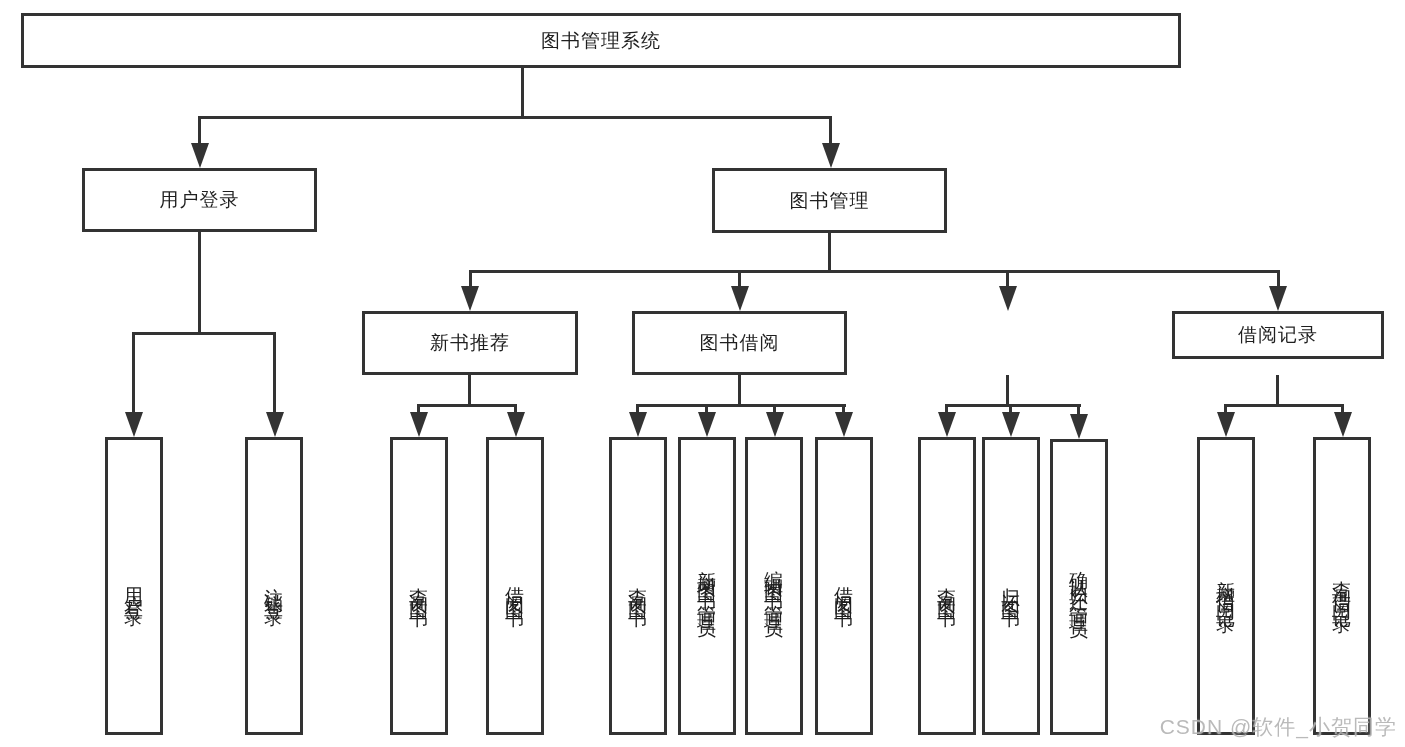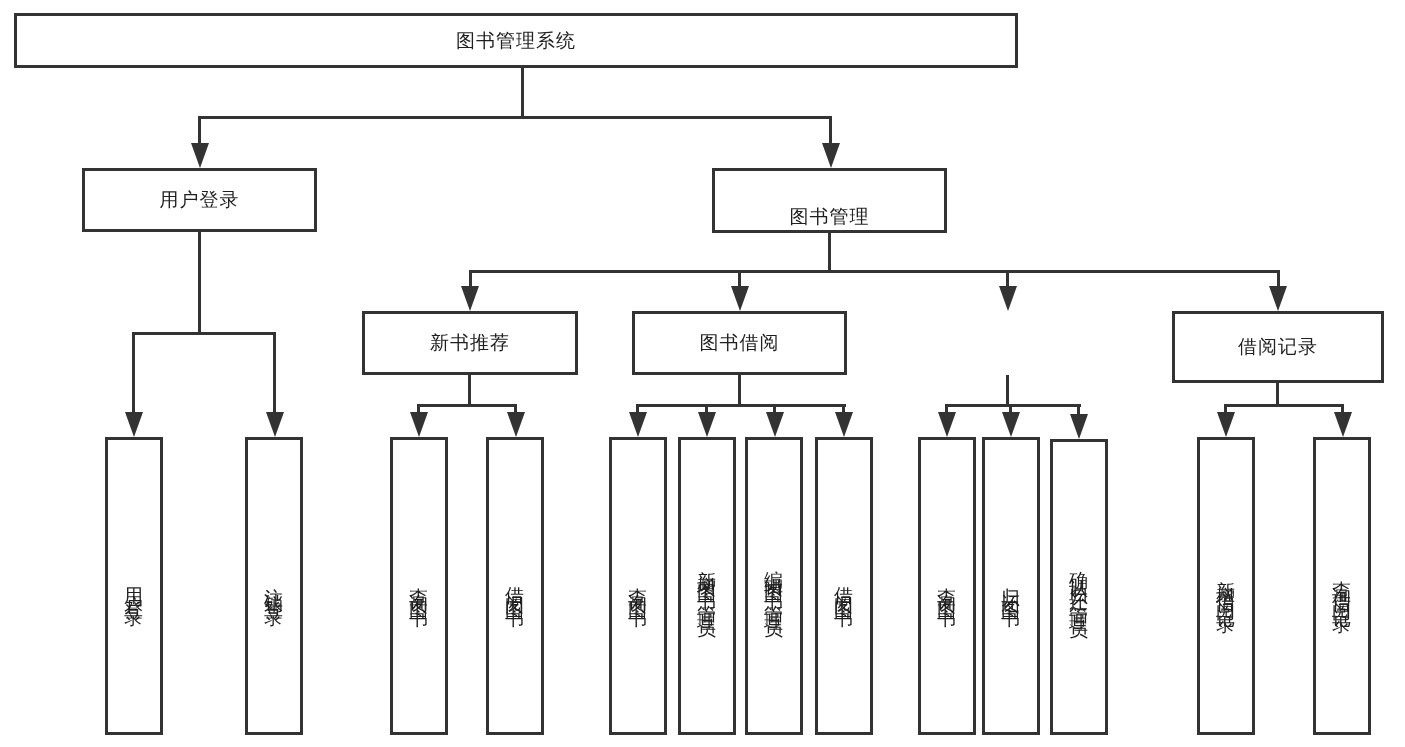--- a/index.html
+++ b/index.html
@@ -63,20 +63,21 @@
     opacity: 0.9;
     z-index: 5;
     letter-spacing: 1px;
     text-shadow: 0 0 2px rgba(255,255,255,0.8);
   }
 </style>
 </head>
 <body>
 
 <div class="stage">
+  <div class="watermark">CSDN @软件_小贺同学</div>
 <div class="line" style="left: 521px; top: 68px; width: 3px; height: 51px;"></div>
     <div class="line" style="left: 198px; top: 116px; width: 634px; height: 3px;"></div>
     <div class="line" style="left: 198px; top: 116px; width: 3px; height: 28px;"></div>
     <div class="line" style="left: 829px; top: 116px; width: 3px; height: 28px;"></div>
     <div class="line" style="left: 828px; top: 233px; width: 3px; height: 40px;"></div>
     <div class="line" style="left: 469px; top: 270px; width: 811px; height: 3px;"></div>
     <div class="line" style="left: 469px; top: 270px; width: 3px; height: 20px;"></div>
     <div class="line" style="left: 738px; top: 270px; width: 3px; height: 20px;"></div>
     <div class="line" style="left: 1006px; top: 270px; width: 3px; height: 20px;"></div>
     <div class="line" style="left: 1277px; top: 270px; width: 3px; height: 20px;"></div>
@@ -115,36 +116,36 @@
     <div class="arrow" style="left: 507px; top: 412px;"></div>
     <div class="arrow" style="left: 629px; top: 412px;"></div>
     <div class="arrow" style="left: 698px; top: 412px;"></div>
     <div class="arrow" style="left: 766px; top: 412px;"></div>
     <div class="arrow" style="left: 835px; top: 412px;"></div>
     <div class="arrow" style="left: 938px; top: 412px;"></div>
     <div class="arrow" style="left: 1002px; top: 412px;"></div>
     <div class="arrow" style="left: 1070px; top: 414px;"></div>
     <div class="arrow" style="left: 1217px; top: 412px;"></div>
     <div class="arrow" style="left: 1334px; top: 412px;"></div>
-    <div class="node horizontal" style="left: 14px; top: 13px; width: 1004px; height: 55px;">
+    <div class="node horizontal" style="left: 21px; top: 13px; width: 1160px; height: 55px;">
       <span class="node-label">图书管理系统</span>
     </div>
     <div class="node horizontal" style="left: 82px; top: 168px; width: 235px; height: 64px;">
       <span class="node-label">用户登录</span>
     </div>
-    <div class="node horizontal" style="left: 712px; top: 168px; width: 235px; height: 65px; align-items: flex-end;">
+    <div class="node horizontal" style="left: 712px; top: 168px; width: 235px; height: 65px;">
       <span class="node-label">图书管理</span>
     </div>
     <div class="node horizontal" style="left: 632px; top: 311px; width: 215px; height: 64px;">
       <span class="node-label">图书借阅</span>
     </div>
     <div class="node horizontal" style="left: 362px; top: 311px; width: 216px; height: 64px;">
       <span class="node-label">新书推荐</span>
     </div>
-    <div class="node horizontal" style="left: 1172px; top: 311px; width: 212px; height: 72px; align-items: center;">
+    <div class="node horizontal" style="left: 1172px; top: 311px; width: 212px; height: 48px; align-items: center;">
       <span class="node-label">借阅记录</span>
     </div>
     <div class="node vertical" style="left: 105px; top: 437px; width: 58px; height: 298px;">
       <span class="node-label">用户登录</span>
     </div>
     <div class="node vertical" style="left: 245px; top: 437px; width: 58px; height: 298px;">
       <span class="node-label">注销登录</span>
     </div>
     <div class="node vertical" style="left: 390px; top: 437px; width: 58px; height: 298px;">
       <span class="node-label">查询图书</span>

